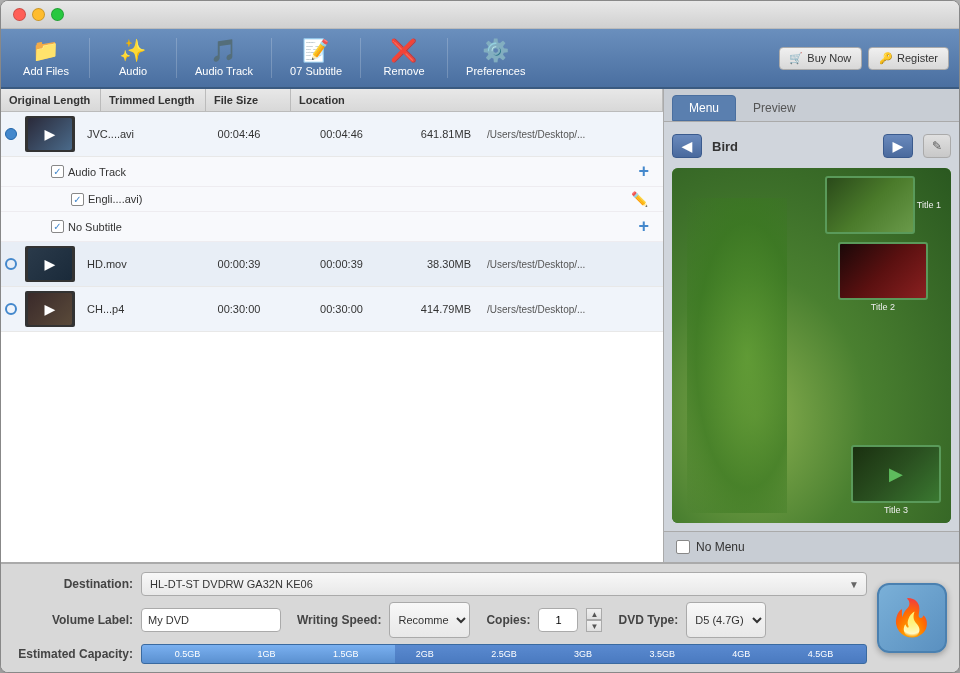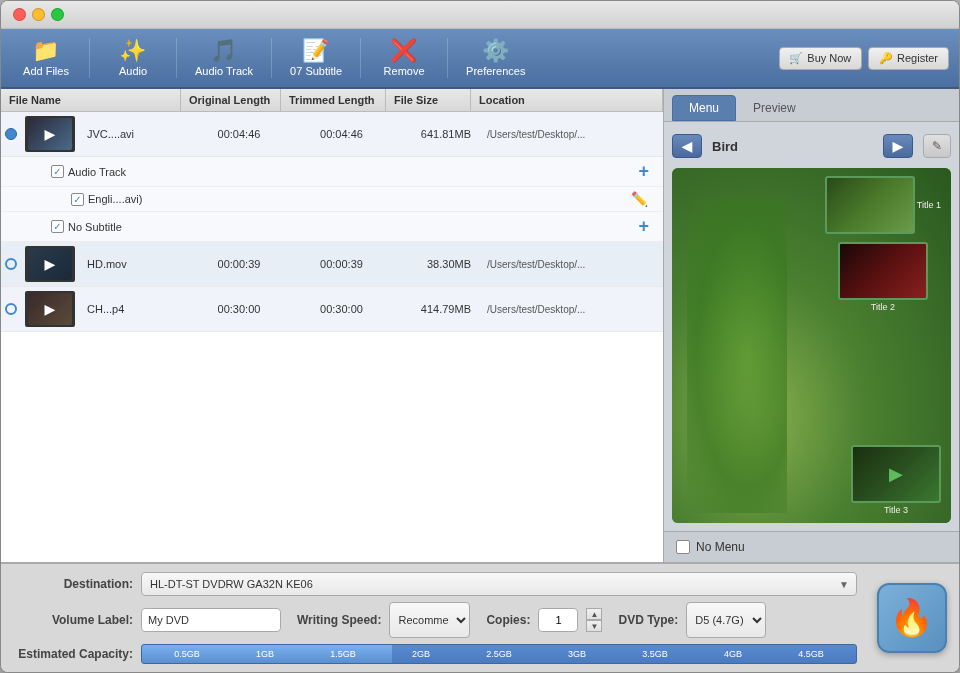--- a/index.html
+++ b/index.html
@@ -357,21 +357,20 @@
         <span>🔑</span>
         <span>Register</span>
       </div>
     </div>
   </div>
 
   <div class="main-content">
 
     <div class="left-panel">
       <div class="file-list-header">
-        <div class="col col-name">File Name</div>
         <div class="col col-orig">Original Length</div>
         <div class="col col-trim">Trimmed Length</div>
         <div class="col col-size">File Size</div>
         <div class="col col-loc">Location</div>
       </div>
 
       <div class="file-list">
 
         <div class="file-row">
           <div class="row-indicator">
@@ -491,21 +490,21 @@
 
       <div class="no-menu-row">
         <div class="no-menu-checkbox"></div>
         <span class="no-menu-label">No Menu</span>
       </div>
     </div>
 
   </div>
 
   <div class="bottom-panel">
-    <div style="display: flex; gap: 20px;">
+    <div style="display: flex; gap: 10px;">
       <div class="bottom-left">
 
         <div class="bottom-row">
           <span class="bottom-label">Destination:</span>
           <div class="dest-dropdown" style="flex: 1; position: relative;">
             <div style="width: 100%; height: 24px; border: 1px solid #aaa; border-radius: 4px; background: linear-gradient(to bottom, #f8f8f8, #e8e8e8); display: flex; align-items: center; padding: 0 24px 0 8px; font-size: 11px; color: #333; cursor: pointer;">
               <span>HL-DT-ST DVDRW  GA32N KE06</span>
             </div>
             <span class="dest-dropdown-arrow">▼</span>
           </div>

